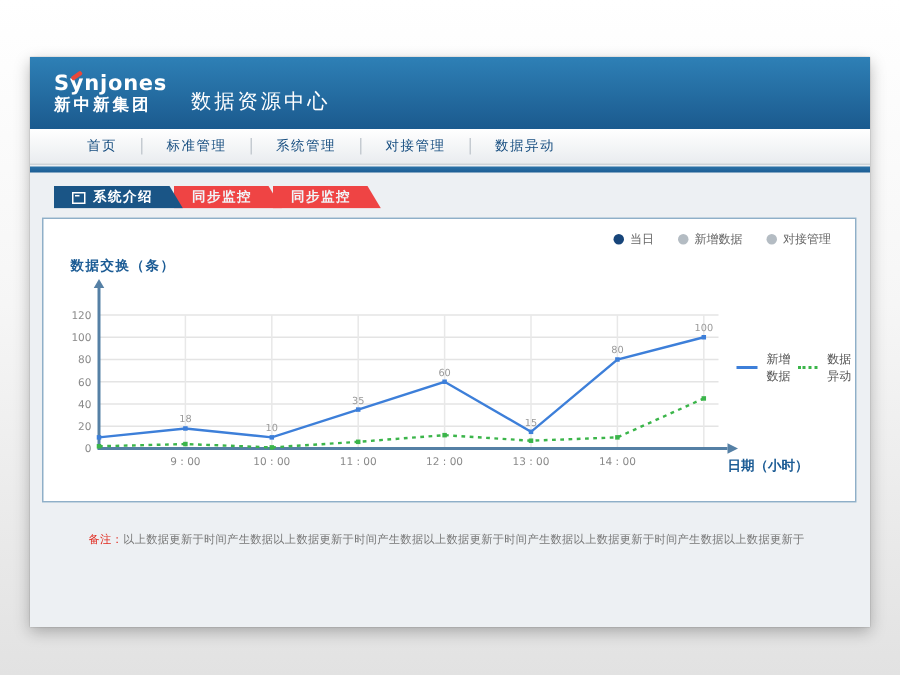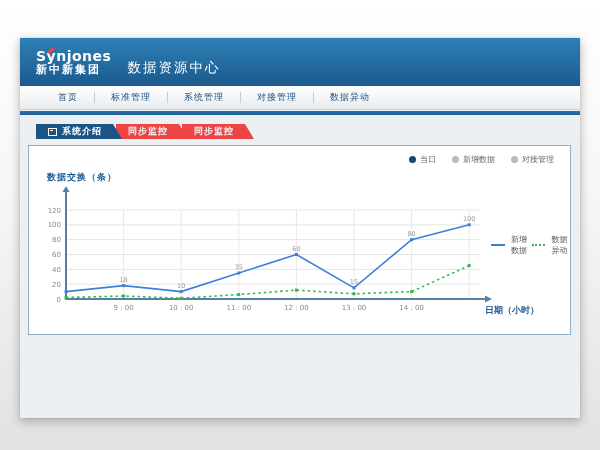--- a/index.html
+++ b/index.html
@@ -194,16 +194,19 @@
         <div class="legend-row">
           <span class="legend-sample" style="border-top-color: rgb(61, 127, 217); border-top-style: solid;"></span>
           <span>新增数据</span>
         </div>
         <div class="legend-row">
           <span class="legend-sample" style="border-top-color: rgb(59, 181, 74); border-top-style: dotted;"></span>
           <span>数据异动</span>
         </div>
       </div>
 
+      <div class="note">
+        <span class="note-label">备注：</span><span>以上数据更新于时间产生数据以上数据更新于时间产生数据以上数据更新于时间产生数据以上数据更新于时间产生数据以上数据更新于</span>
+      </div>
     </div>
 
   </div>
 </div>
 
 </body></html>

